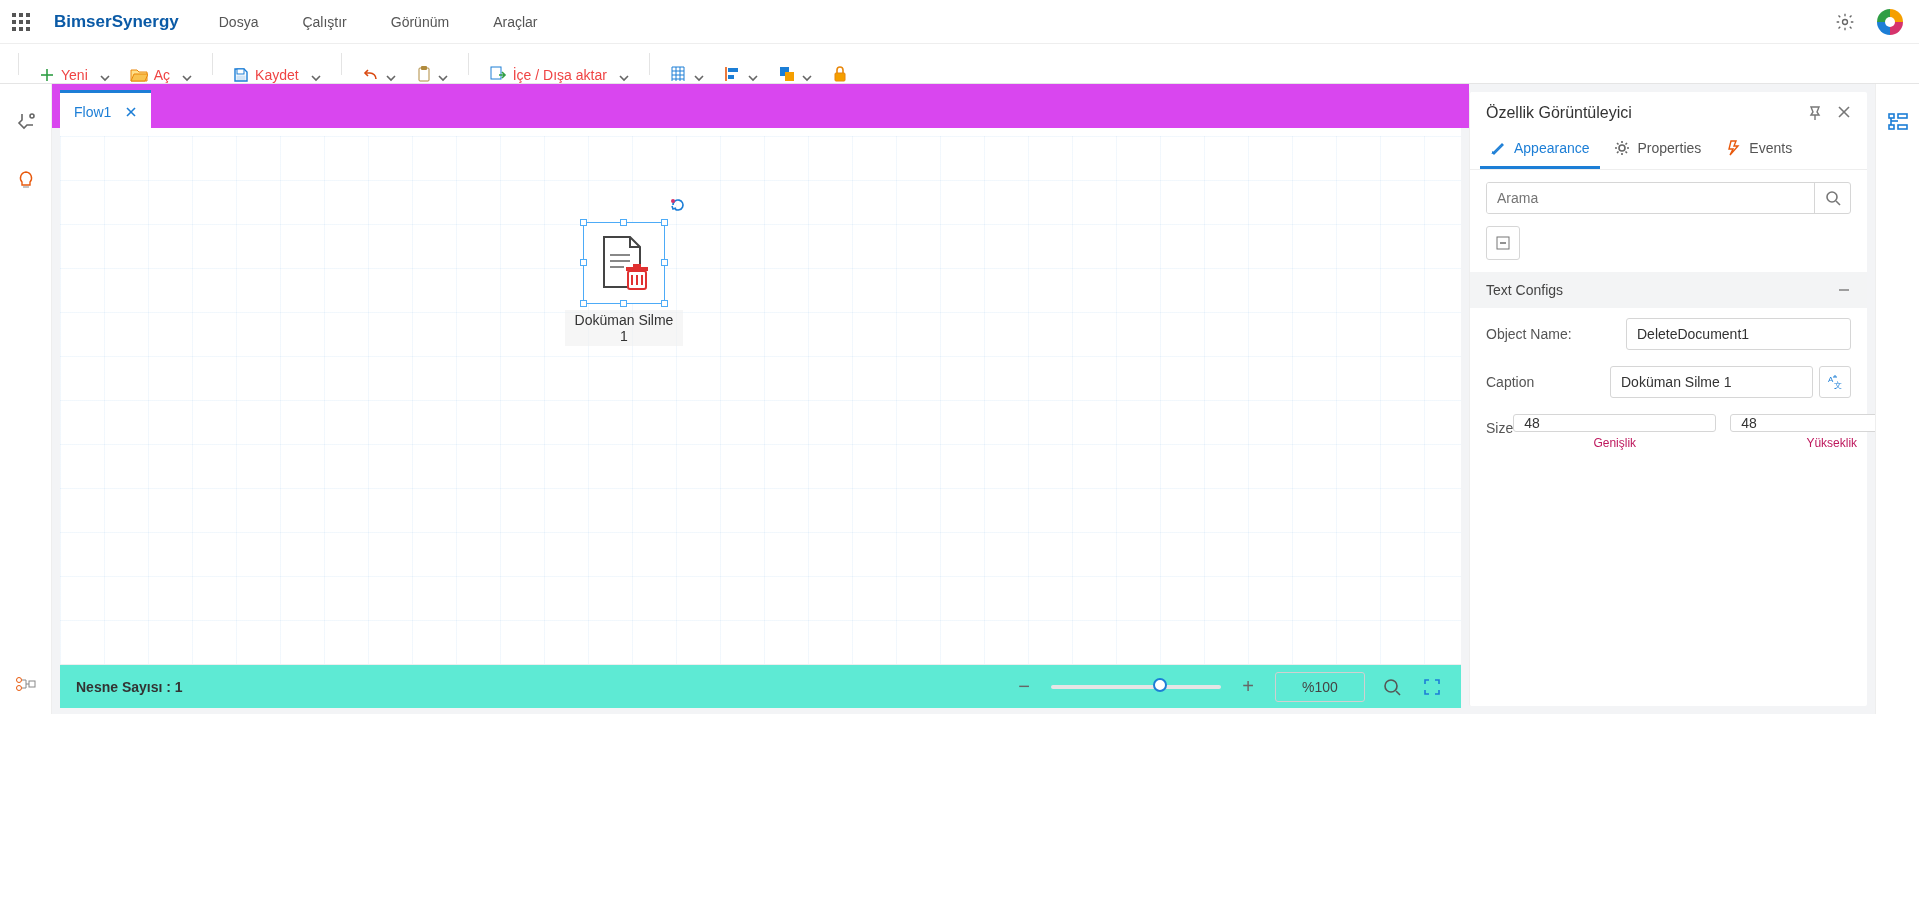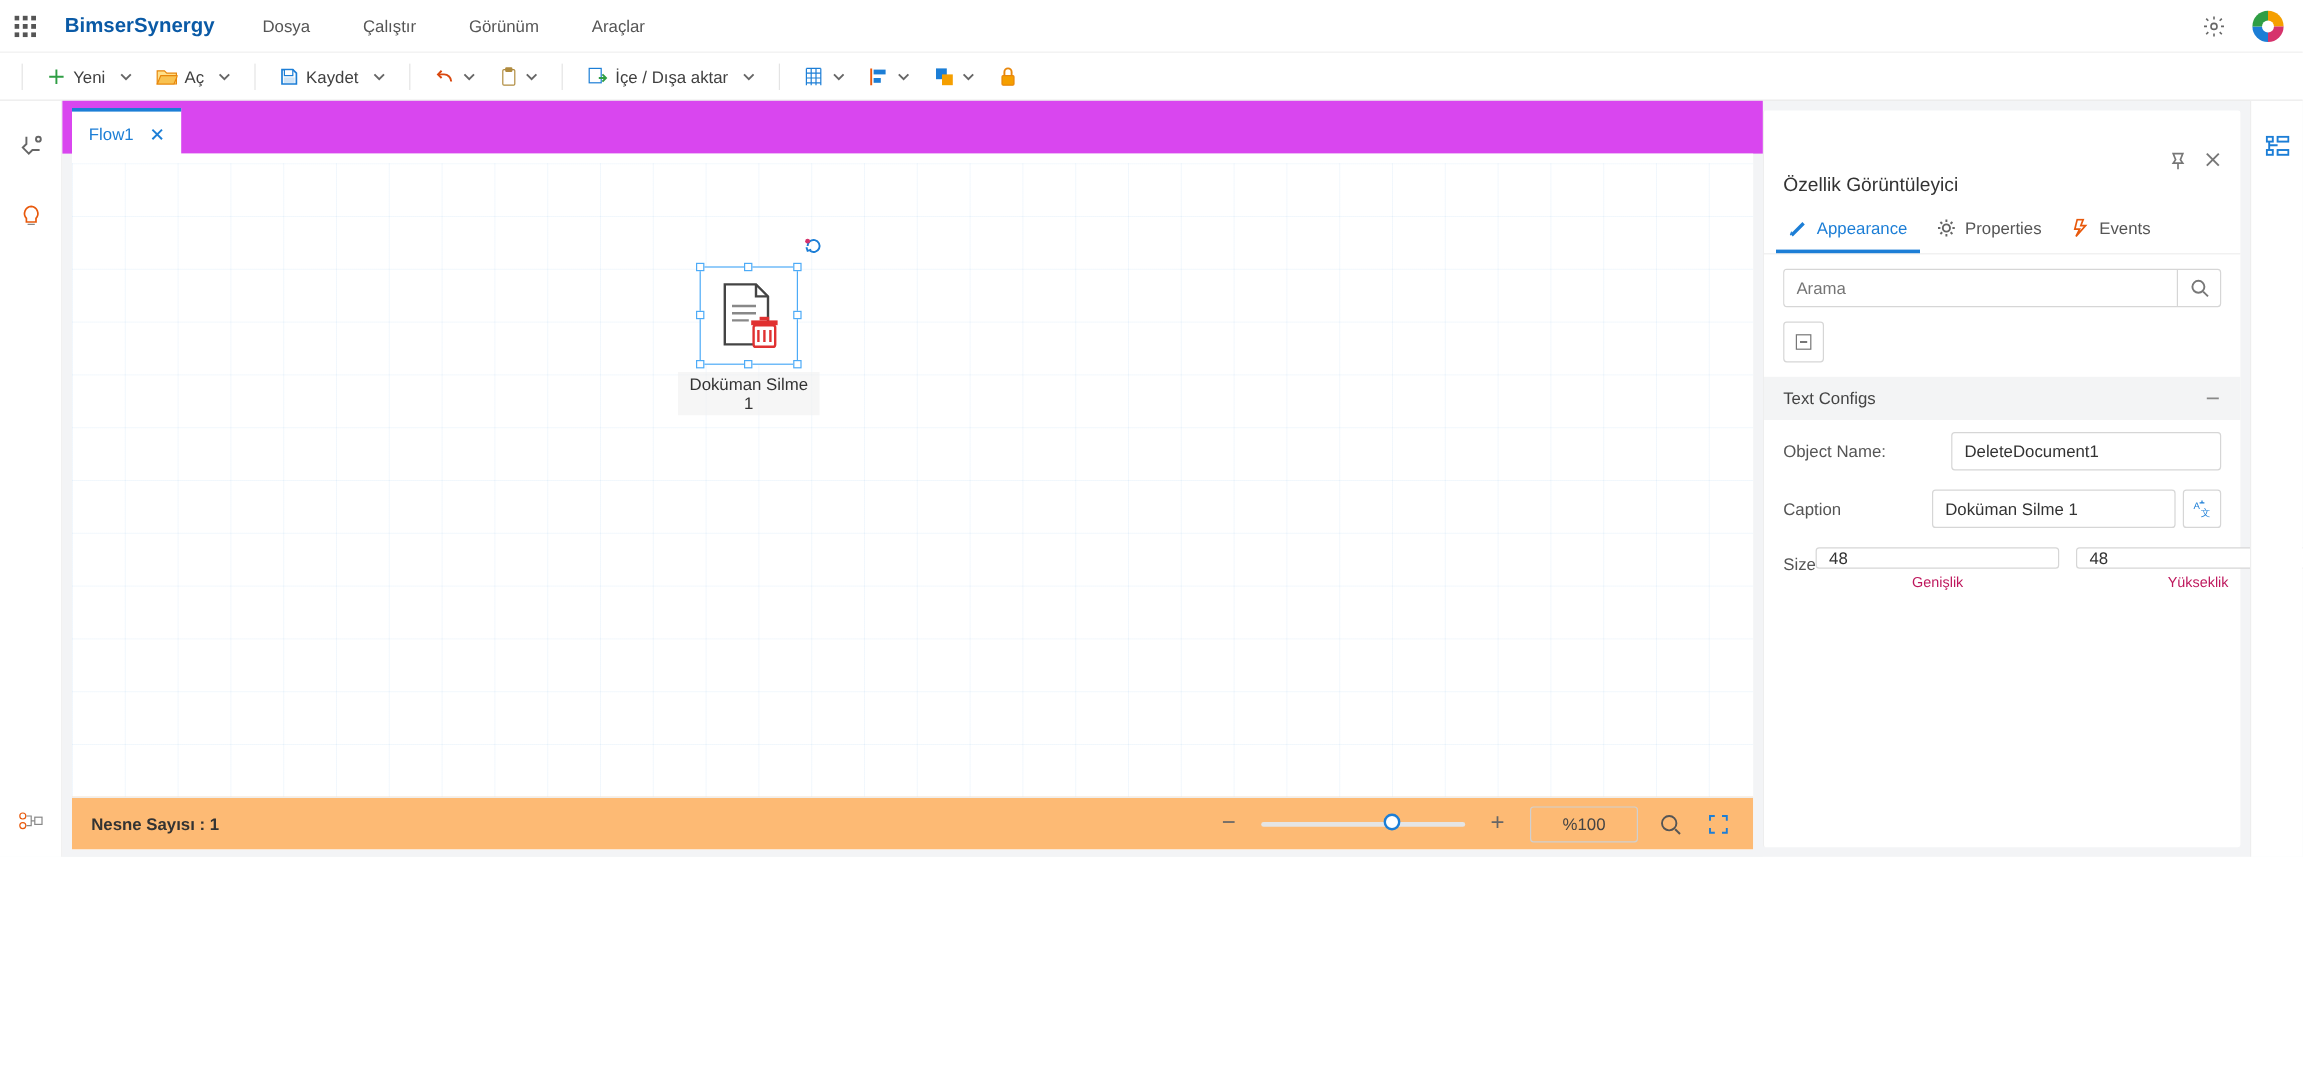--- a/index.html
+++ b/index.html
@@ -10,21 +10,21 @@
   .appbar { height: 44px; display: flex; align-items: center; padding: 0 12px; border-bottom: 1px solid #eee; }
   .appbar .grid-icon { width: 18px; height: 18px; margin-right: 24px; }
   .brand { font-weight: 600; font-size: 17px; color: #0a5aa6; margin-right: 40px; }
   .menuitem { color: #555; margin-right: 44px; cursor: pointer; }
   .appbar .spacer { flex: 1; }
   .gear-btn { width: 28px; height: 28px; display: flex; align-items: center; justify-content: center; color: #666; margin-right: 14px; cursor: pointer; }
   .logo-btn { width: 34px; height: 34px; display: flex; align-items: center; justify-content: center; cursor: pointer; }
 
   
   .toolbar { height: 40px; display: flex; align-items: center; border-bottom: 1px solid #e5e5e5; padding: 0 8px; background: #fff; }
-  .tbtn { height: 38px; display: inline-flex; align-items: center; padding: 0 10px; color: #404040; cursor: pointer; border-right: 0; }
+  .tbtn { height: 38px; display: inline-flex; align-items: flex-end; padding: 0 10px; color: #ef4444; cursor: pointer; border-right: 0; }
   .tbtn .lbl { margin: 0 6px 0 6px; }
   .caret { width: 10px; height: 10px; margin-left: 6px; }
   .vsep { width: 1px; height: 22px; background: #e4e4e4; margin: 0 10px; }
   .icon-stroke { stroke: #666; stroke-width: 1.6; fill: none; }
   .icon-green { stroke: #2f9e44; }
   .icon-blue { stroke: #1c7ed6; fill: #fff; }
 
   
   .body { flex: 1; display: flex; position: relative; background: #f3f4f6; }
 
@@ -53,32 +53,32 @@
   .node { position: absolute; left: 505px; top: 86px; width: 118px; }
   .node .selbox { width: 82px; height: 82px; margin: 0 auto; border: 1.5px solid #4dabf7; background: #fff; position: relative; display: flex; align-items: center; justify-content: center; }
   .handle { width: 7px; height: 7px; background: #fff; border: 1.5px solid #4dabf7; position: absolute; }
   .h-nw{top:-4px;left:-4px}.h-n{top:-4px;left:50%;margin-left:-4px}.h-ne{top:-4px;right:-4px}
   .h-w{top:50%;left:-4px;margin-top:-4px}.h-e{top:50%;right:-4px;margin-top:-4px}
   .h-sw{bottom:-4px;left:-4px}.h-s{bottom:-4px;left:50%;margin-left:-4px}.h-se{bottom:-4px;right:-4px}
   .rot { position:absolute; top:-26px; right:-4px; }
   .node .caption { text-align: center; margin-top: 6px; background: rgba(240,240,240,0.6); padding: 2px 4px; font-size: 14px; color: #333; }
 
   
-  .statusbar { position: absolute; bottom: 0; left: 0; right: 0; height: 44px; background: #fdba74; border-top: 1px solid #eee; display: flex; align-items: center; padding: 0 16px; gap: 14px; justify-content: space-between; }
+  .statusbar { position: absolute; bottom: 0; left: 0; right: 0; height: 44px; background: #5eead4; border-top: 1px solid #eee; display: flex; align-items: center; padding: 0 16px; gap: 14px; justify-content: space-between; }
   .statusbar .count { font-weight: 600; color: #333; }
   .statusbar .spacer { flex: 1; }
   .zoom-btn { width: 26px; height: 26px; display: flex; align-items: center; justify-content: center; color: #666; cursor: pointer; font-size: 20px; }
   .slider-track { width: 170px; height: 4px; background: #e5e5e5; border-radius: 2px; position: relative; }
   .slider-thumb { width: 14px; height: 14px; border: 2px solid #1c7ed6; border-radius: 50%; background: #fff; position: absolute; top: -7px; left: 60%; }
   .zoom-box { width: 90px; height: 30px; border: 1px solid #d0d0d0; border-radius: 3px; display: flex; align-items: center; justify-content: center; color: #444; }
 
   
   .rightpanel { width: 398px; background: #fff; border-left: 1px solid #eee; display: flex; flex-direction: column; margin: 8px 8px 8px 0; border-radius: 2px; box-shadow: 0 0 0 0 rgba(0,0,0,0); }
   .panel-head { display: flex; align-items: center; justify-content: space-between; padding: 12px 16px 8px 16px; }
-  .panel-head .title { font-size: 16px; color: #333; margin-top: 42px; }
+  .panel-head .title { font-size: 16px; color: #333; }
   .panel-head .actions { display: flex; gap: 14px; color: #777; }
   .ptabs { display: flex; align-items: center; gap: 4px; padding: 0 10px; border-bottom: 1px solid #eee; }
   .ptab { display: flex; align-items: center; gap: 8px; padding: 10px 10px; color: #555; cursor: pointer; border-bottom: 3px solid transparent; }
   .ptab.active { color: #1c7ed6; border-bottom-color: #1c7ed6; }
   .searchrow { display: flex; gap: 12px; padding: 12px 16px; flex-direction: column; }
   .searchbox { flex: 1; display: flex; border: 1px solid #d6d6d6; border-radius: 3px; overflow: hidden; }
   .searchbox input { flex: 1; border: none; outline: none; padding: 7px 10px; font-size: 14px; color: #333; }
   .searchbox .sbtn { width: 36px; display: flex; align-items: center; justify-content: center; border-left: 1px solid #d6d6d6; cursor: pointer; }
   .squarebtn { width: 34px; height: 34px; border: 1px solid #d6d6d6; border-radius: 3px; display: flex; align-items: center; justify-content: center; cursor: pointer; }
 

